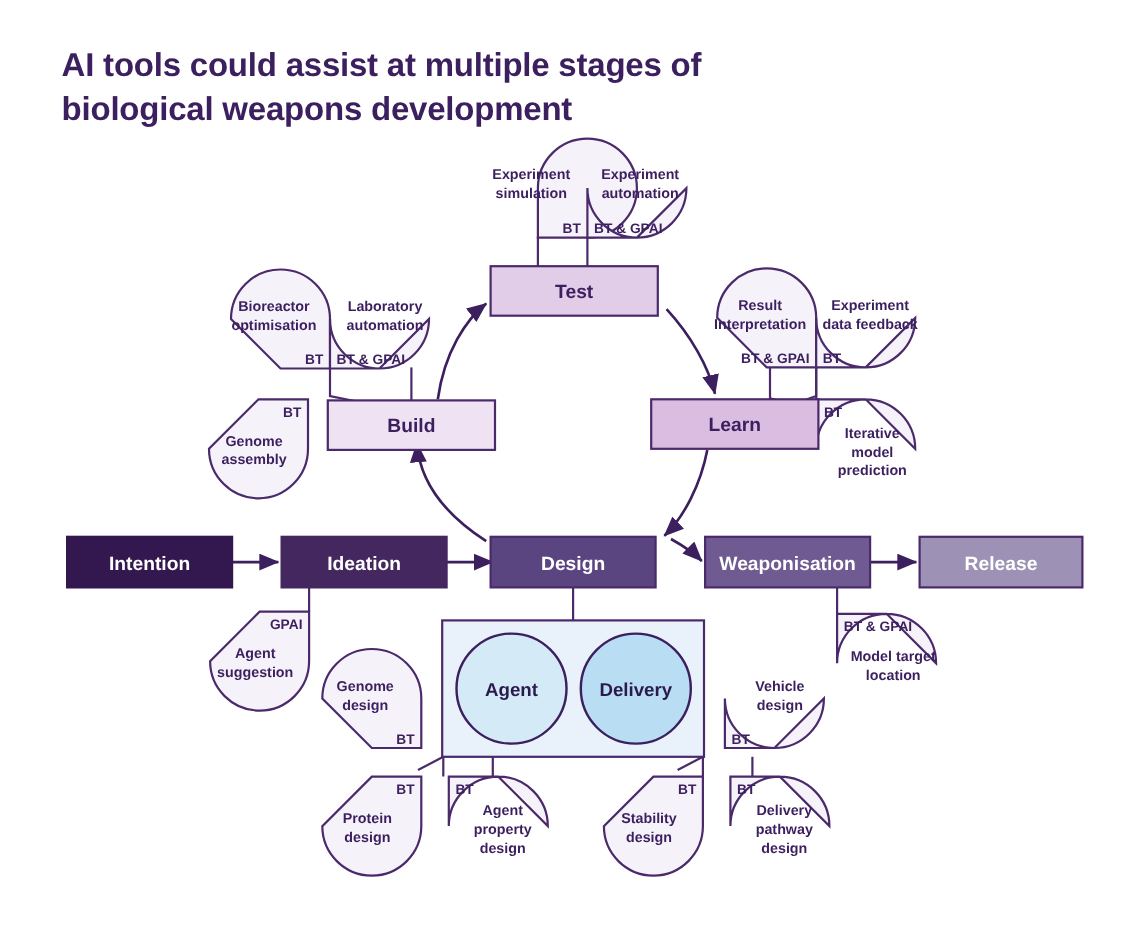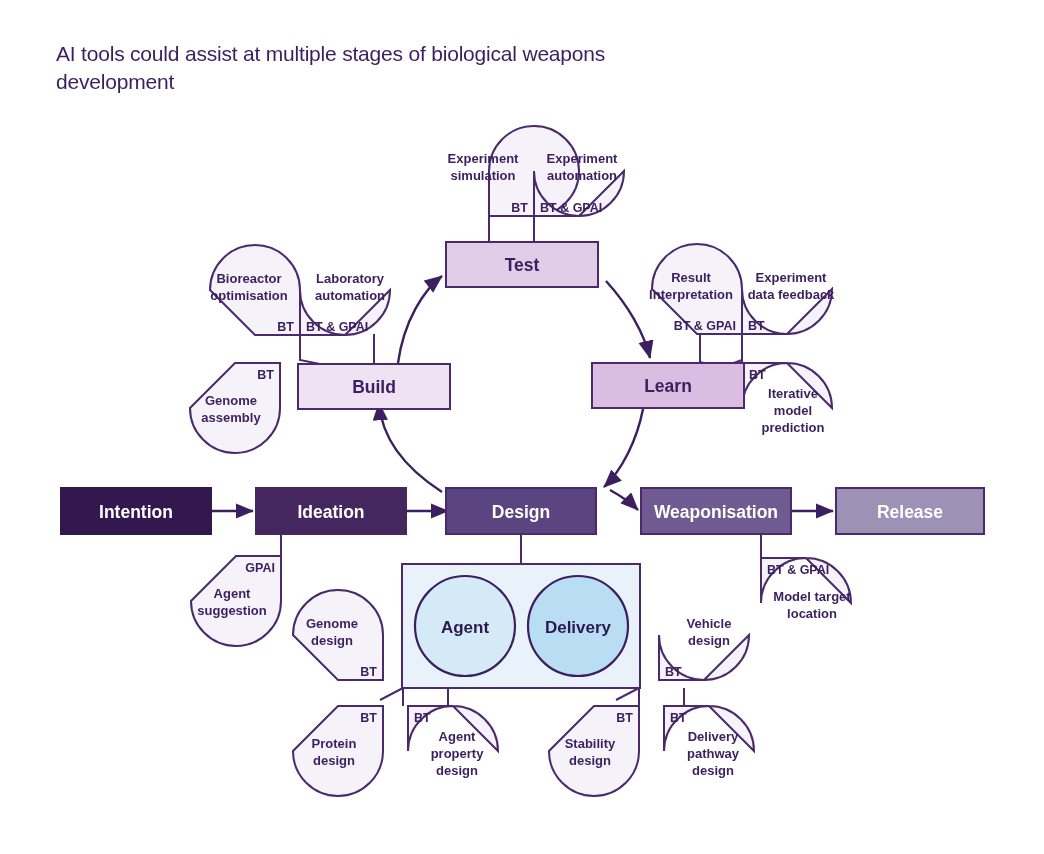--- a/index.html
+++ b/index.html
@@ -1,20 +1,20 @@
 <!DOCTYPE html>
 <html><head>
 <meta charset="utf-8">
 <style>
   html,body{margin:0;padding:0;background:#ffffff;}
   body{width:1044px;height:854px;font-family:"Liberation Sans",sans-serif;overflow:hidden;}
   #stage{position:relative;width:1044px;height:854px;background:#ffffff;}
   #title{
     position:absolute;left:56px;top:40px;width:640px;
-    font-size:21px;font-weight:normal;line-height:1.32;color:#3b1f5e;
+    font-size:30px;font-weight:bold;line-height:1.32;color:#3b1f5e;
     letter-spacing:-0.2px;
   }
   svg{position:absolute;left:0;top:0;width:1044px;height:854px;}
   .bx-label{font-family:"Liberation Sans",sans-serif;font-size:17.5px;font-weight:bold;}
   .cy-label{font-family:"Liberation Sans",sans-serif;font-size:13px;font-weight:bold;fill:#3b1f5e;}
   .tag{font-family:"Liberation Sans",sans-serif;font-size:12.5px;font-weight:bold;fill:#3b1f5e;}
   .core-label{font-family:"Liberation Sans",sans-serif;font-size:17px;font-weight:bold;fill:#2b1a4e;}
 </style>
 </head>
 <body>

